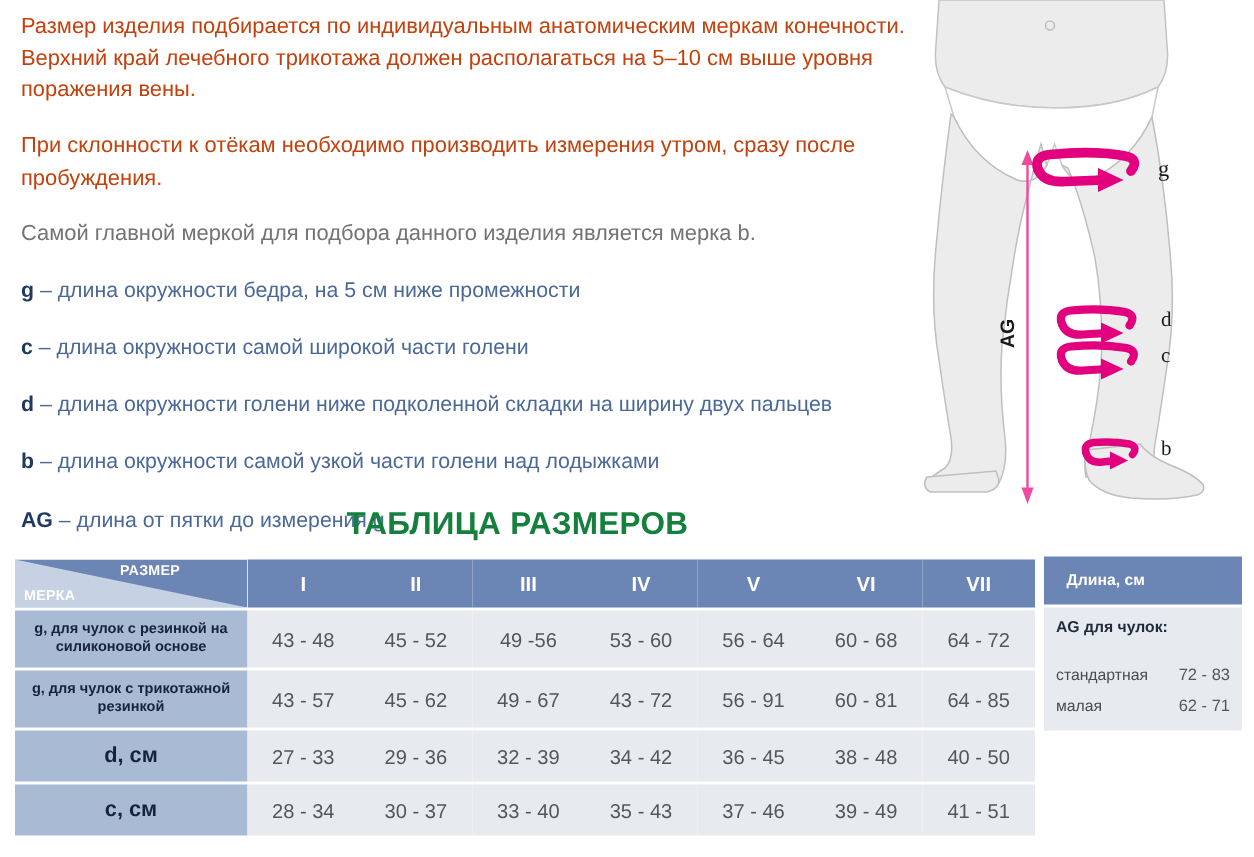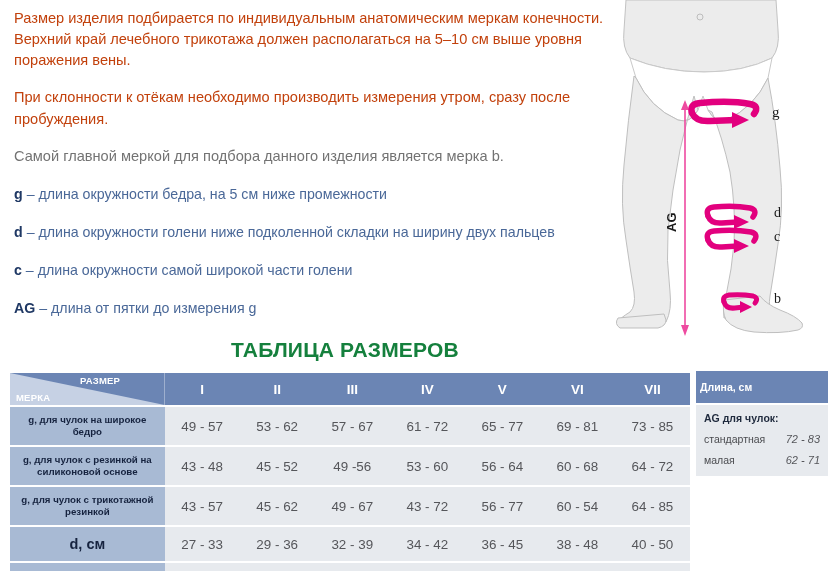--- a/index.html
+++ b/index.html
@@ -149,69 +149,74 @@
     left:696px; top:371px;
     width:132px;
   }
   .len-head{
     background:#6b85b4;
     color:#ffffff;
     font-size:10.5px;
     font-weight:bold;
     height:32px;
     line-height:32px;
-    padding-left:4px;
+    padding-left:15px;
     box-sizing:border-box;
   }
   .len-body{
     background:#e7eaee;
     margin-top:2px;
     padding:7px 8px 8px 8px;
     box-sizing:border-box;
   }
   .len-title{
     font-size:10.5px;
     font-weight:bold;
     color:#1f2a3d;
-    margin-bottom:9px;
+    margin-bottom:20px;
   }
   .len-row{
     display:flex;
     justify-content:space-between;
     align-items:baseline;
     font-size:10.5px;
     color:#4a4b4f;
     margin-bottom:9px;
   }
   .len-row:last-child{margin-bottom:2px;text-align:right;}
-  .len-row .lv{font-size:11px;color:#55565a;white-space:nowrap;font-style:italic;}
+  .len-row .lv{font-size:11px;color:#55565a;white-space:nowrap;}
 </style>
 </head>
 <body>
 
 <div class="text-col">
   <p class="para">Размер изделия подбирается по индивидуальным анатомическим меркам конечности. Верхний край лечебного трикотажа должен располагаться на 5–10 см выше уровня поражения вены.</p>
   <p class="para">При склонности к отёкам необходимо производить измерения утром, сразу после пробуждения.</p>
   <p class="highlight">Самой главной меркой для подбора данного изделия является мерка b.</p>
 
   <div class="defs">
     <p class="def-row">
       <span class="def-key">g</span>
       <span class="def-dash">–</span>
       <span>длина окружности бедра, на 5 см ниже промежности</span>
     </p>
     <p class="def-row">
+      <span class="def-key">c</span>
+      <span class="def-dash">–</span>
+      <span>длина окружности самой широкой части голени</span>
+    </p>
+    <p class="def-row">
       <span class="def-key">d</span>
       <span class="def-dash">–</span>
       <span>длина окружности голени ниже подколенной складки на ширину двух пальцев</span>
     </p>
     <p class="def-row">
-      <span class="def-key">c</span>
-      <span class="def-dash">–</span>
-      <span>длина окружности самой широкой части голени</span>
+      <span class="def-key">b</span>
+      <span class="def-dash">–</span>
+      <span>длина окружности самой узкой части голени над лодыжками</span>
     </p>
     <p class="def-row">
       <span class="def-key">AG</span>
       <span class="def-dash">–</span>
       <span>длина от пятки до измерения g</span>
     </p>
   </div>
 </div>
 
 <div class="illus">
@@ -285,47 +290,37 @@
       <th class="roman">II</th>
       <th class="roman">III</th>
       <th class="roman">IV</th>
       <th class="roman">V</th>
       <th class="roman">VI</th>
       <th class="roman">VII</th>
     </tr>
   </thead>
   <tbody>
     <tr class="r-tall">
-      <td class="rowlabel">g, для чулок на широкое бедро</td>
-      <td class="val">49 - 57</td>
-      <td class="val">53 - 62</td>
-      <td class="val">57 - 67</td>
-      <td class="val">61 - 72</td>
-      <td class="val">65 - 77</td>
-      <td class="val">69 - 81</td>
-      <td class="val">73 - 85</td>
-    </tr>
-    <tr class="r-tall">
       <td class="rowlabel">g, для чулок с  резинкой на силиконовой основе</td>
       <td class="val">43 - 48</td>
       <td class="val">45 - 52</td>
       <td class="val">49 -56</td>
       <td class="val">53 - 60</td>
       <td class="val">56 - 64</td>
       <td class="val">60 - 68</td>
       <td class="val">64 - 72</td>
     </tr>
     <tr class="r-tall">
       <td class="rowlabel">g, для чулок с трикотажной резинкой</td>
       <td class="val">43 - 57</td>
       <td class="val">45 - 62</td>
       <td class="val">49 - 67</td>
       <td class="val">43 - 72</td>
-      <td class="val">56 - 77</td>
-      <td class="val">60 - 54</td>
+      <td class="val">56 - 91</td>
+      <td class="val">60 - 81</td>
       <td class="val">64 - 85</td>
     </tr>
     <tr class="r-med">
       <td class="rowlabel big">d, см</td>
       <td class="val">27 - 33</td>
       <td class="val">29 - 36</td>
       <td class="val">32 - 39</td>
       <td class="val">34 - 42</td>
       <td class="val">36 - 45</td>
       <td class="val">38 - 48</td>

